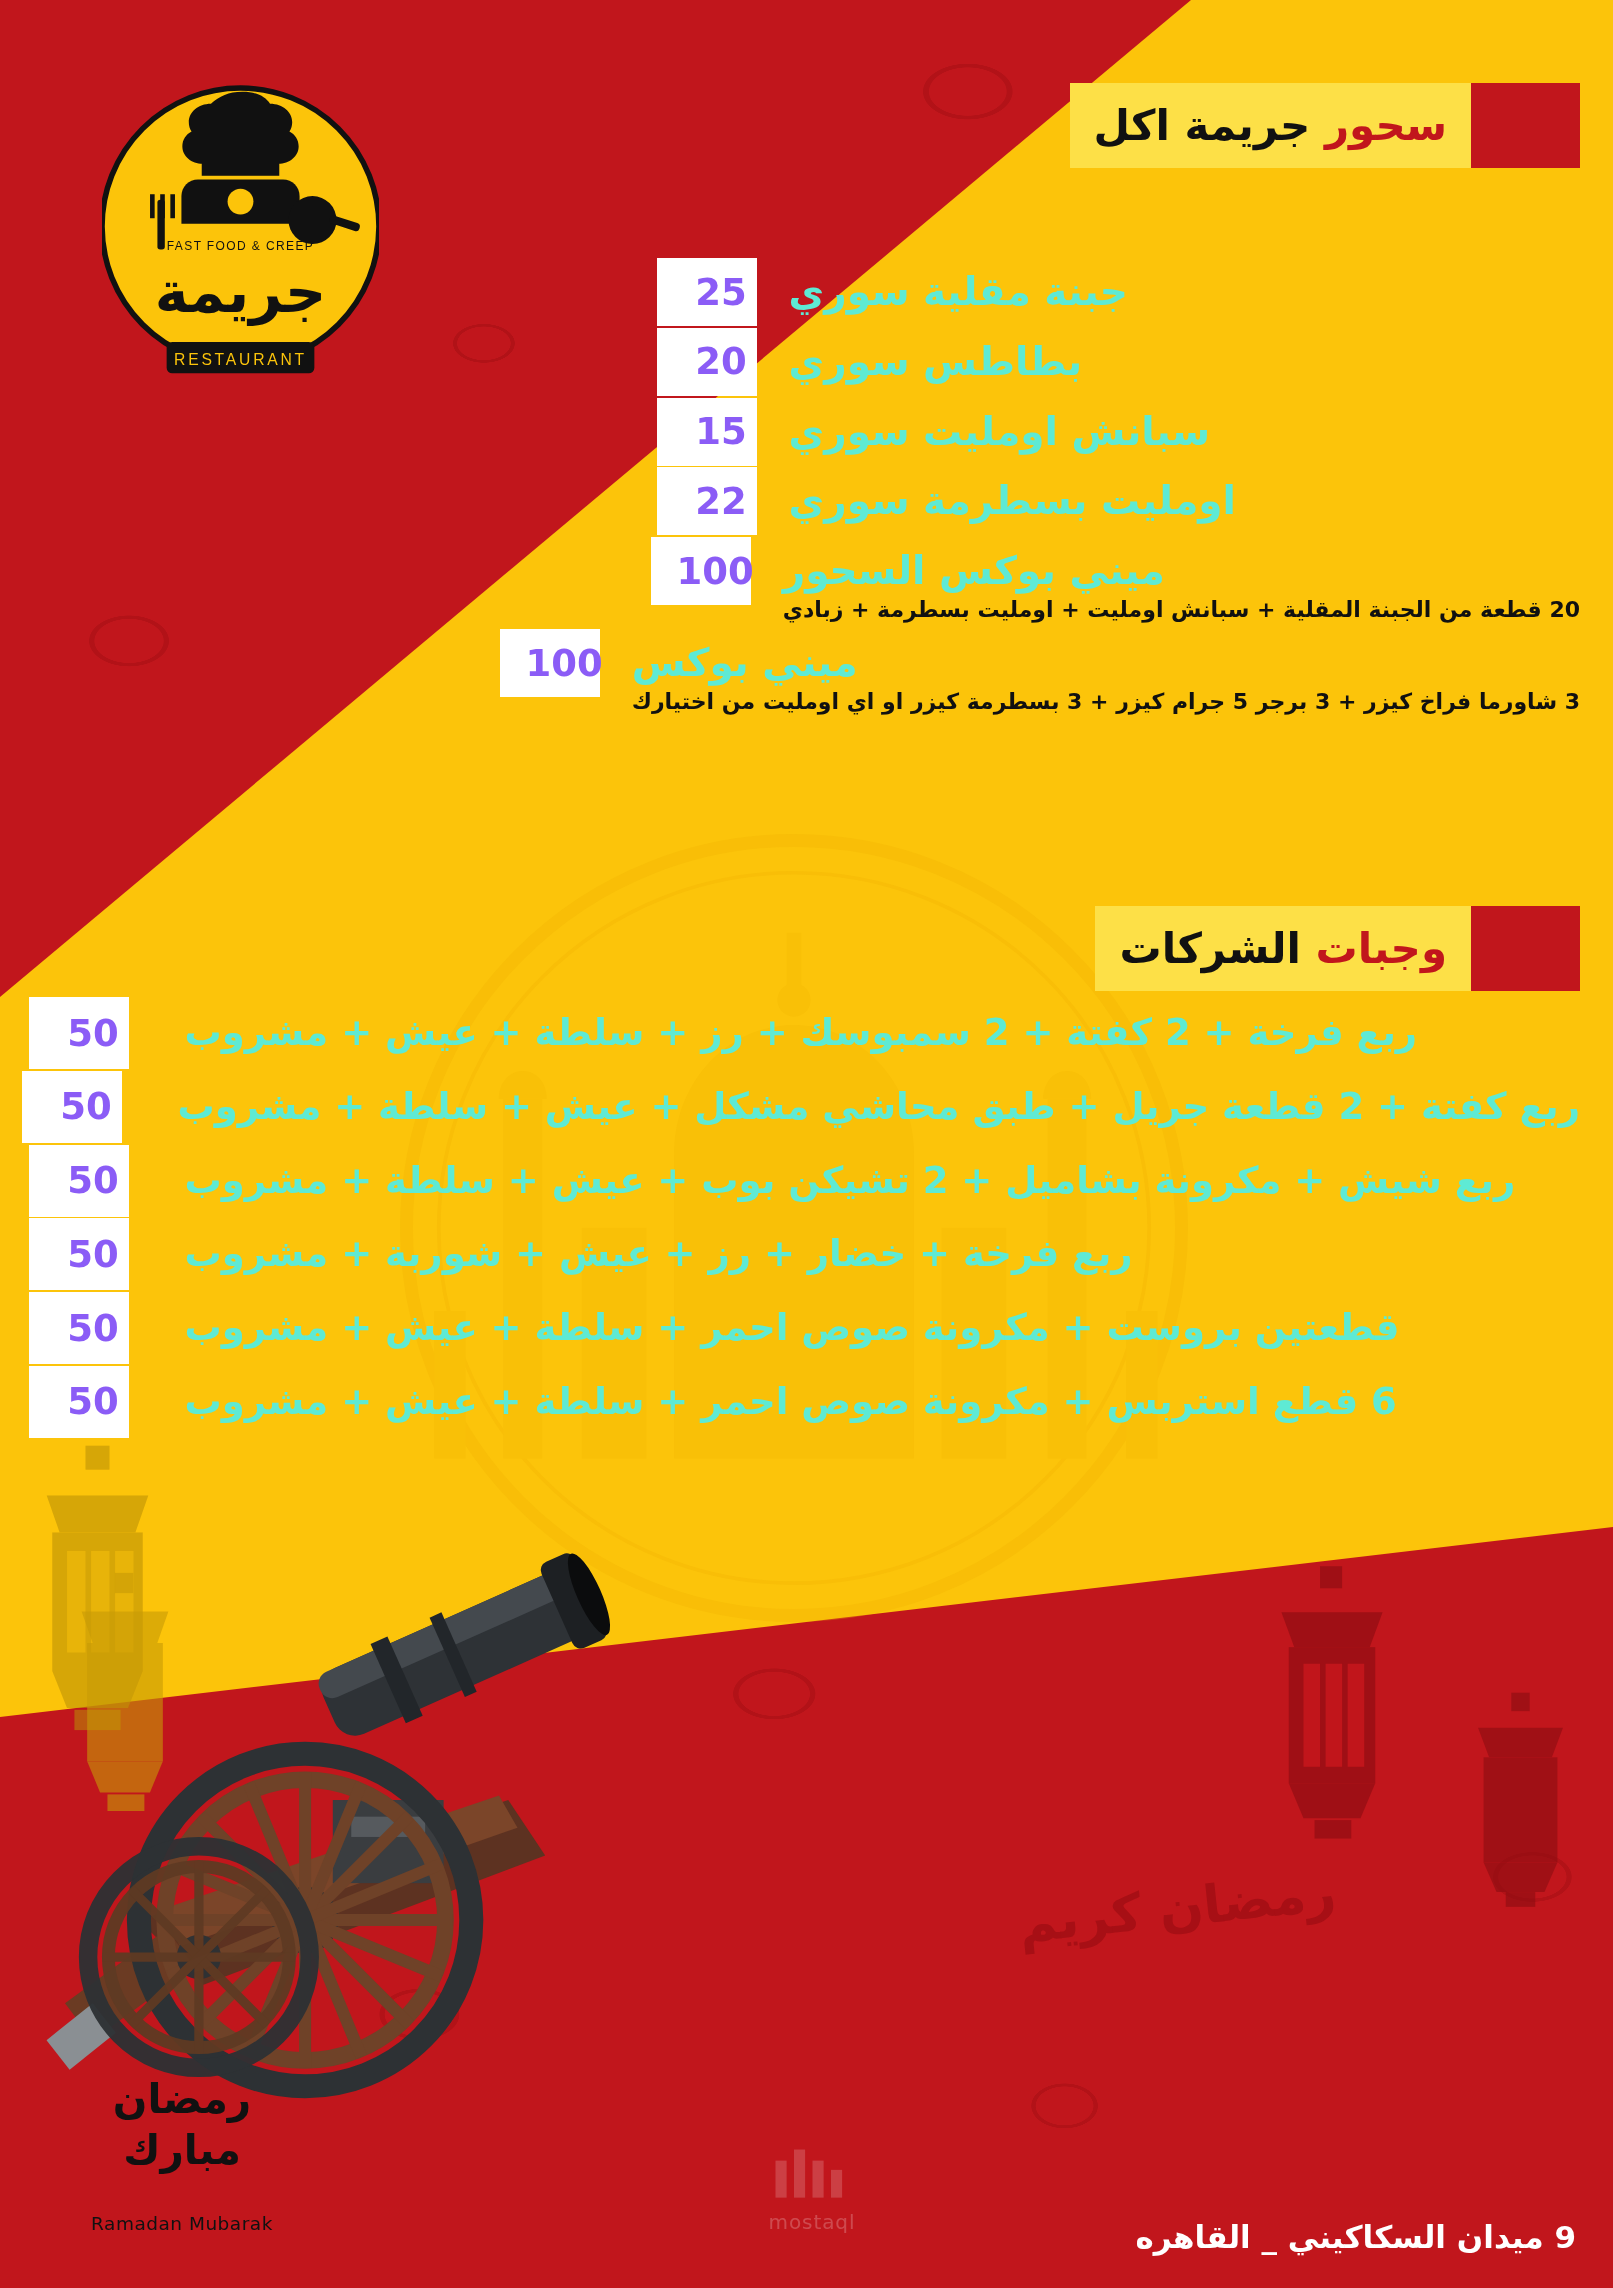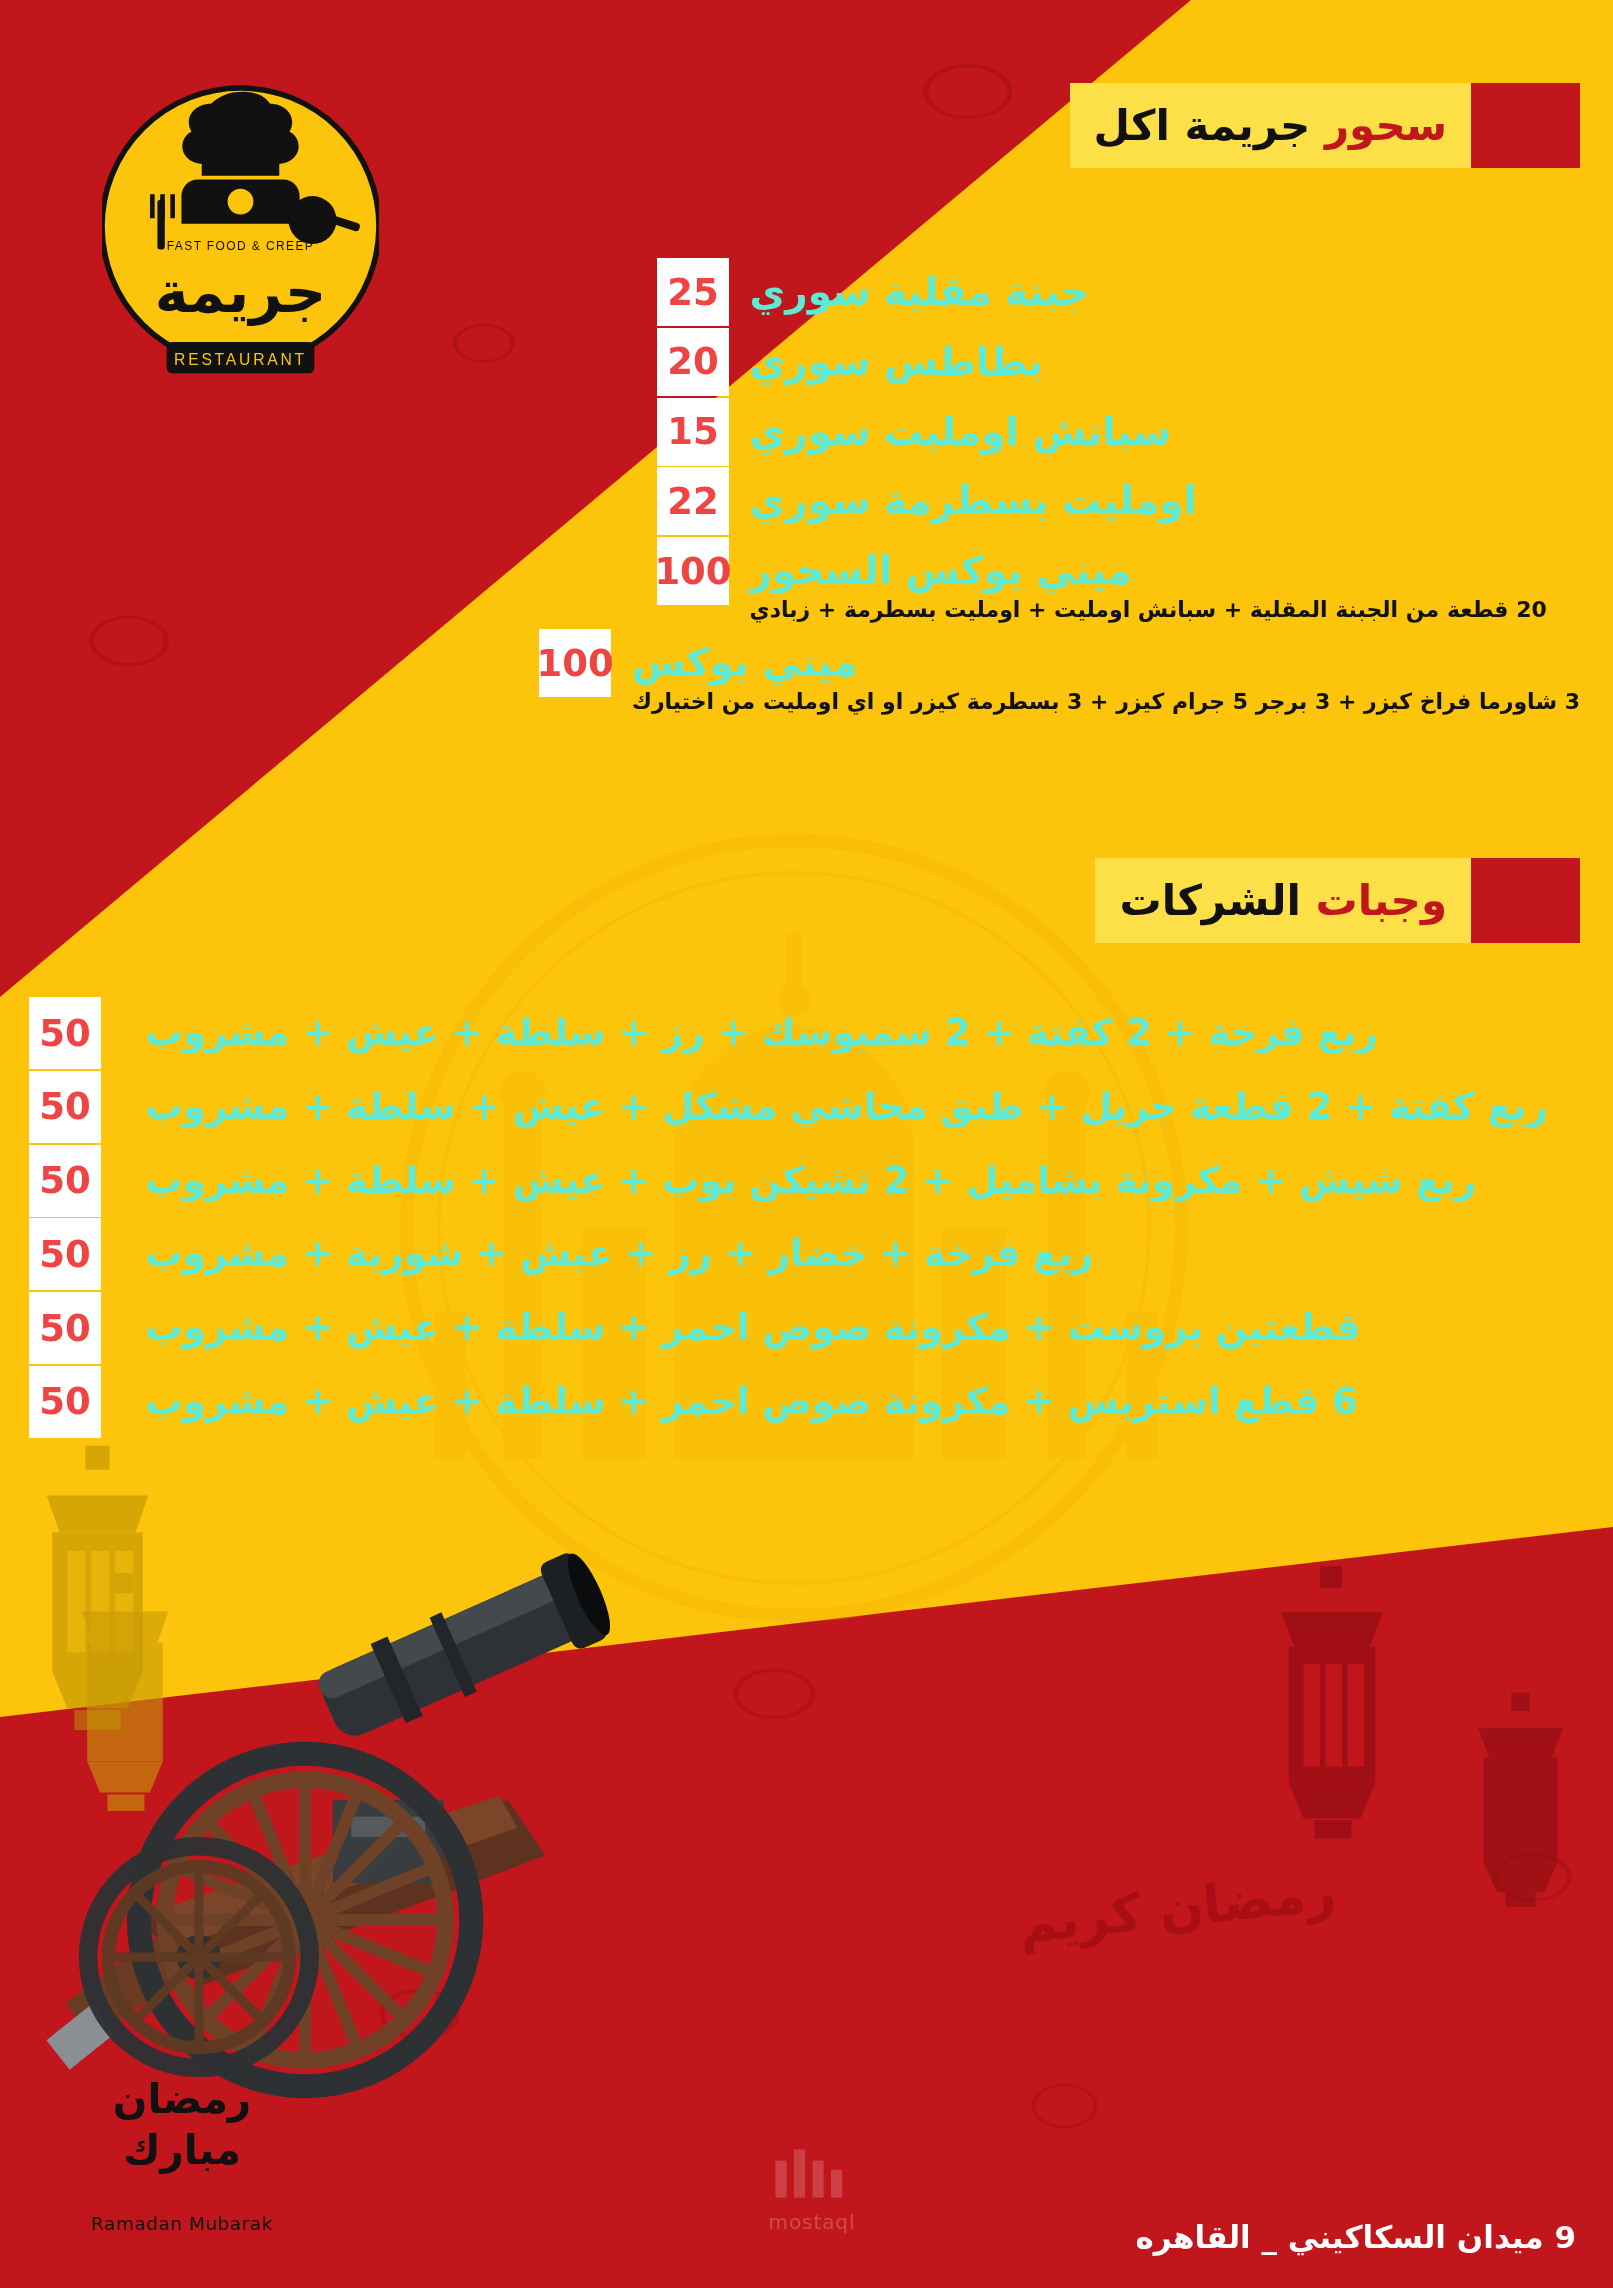--- a/index.html
+++ b/index.html
@@ -93,47 +93,48 @@
     font-weight: bold;
     color: #111;
     letter-spacing: 0px;
     white-space: nowrap;
     direction: rtl;
   }
   .sec-head .title .red {
     color: #c1161c;
   }
   #sahour-head { right: 33px; top: 83px; }
-  #corporate-head { right: 33px; top: 858px; }
+  #corporate-head { right: 33px; top: 906px; }
   #corporate-head .block-red { background: #c1161c; }
 
   
   .menu-list {
     position: absolute;
     direction: rtl;
   }
   .menu-row {
     display: flex;
     align-items: flex-start;
     justify-content: flex-start;
     margin-bottom: 1.8px;
   }
   .price-cell {
     width: 72px;
     min-height: 68px;
     background: #ffffff;
-    color: #ef4444;
+    color: #8b5cf6;
     font-size: 37px;
     font-weight: bold;
     display: flex;
     align-items: center;
     justify-content: center;
     flex: 0 0 72px;
     order: 2;
-    margin-right: 2px;
+    margin-right: 13px;
+    padding-left: 28px;
   }
   .item-cell {
     order: 1;
     flex: 1 1 auto;
     text-align: left;
     padding-left: 18.5px;
   }
   .item-name {
     font-size: 39px;
     font-weight: bold;

